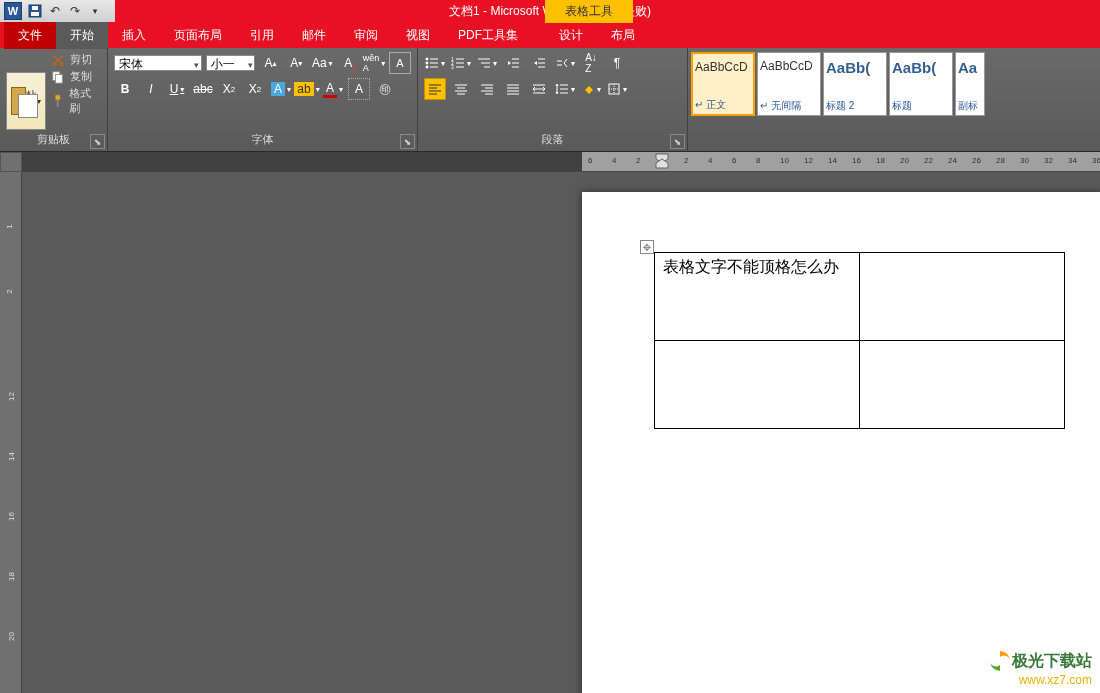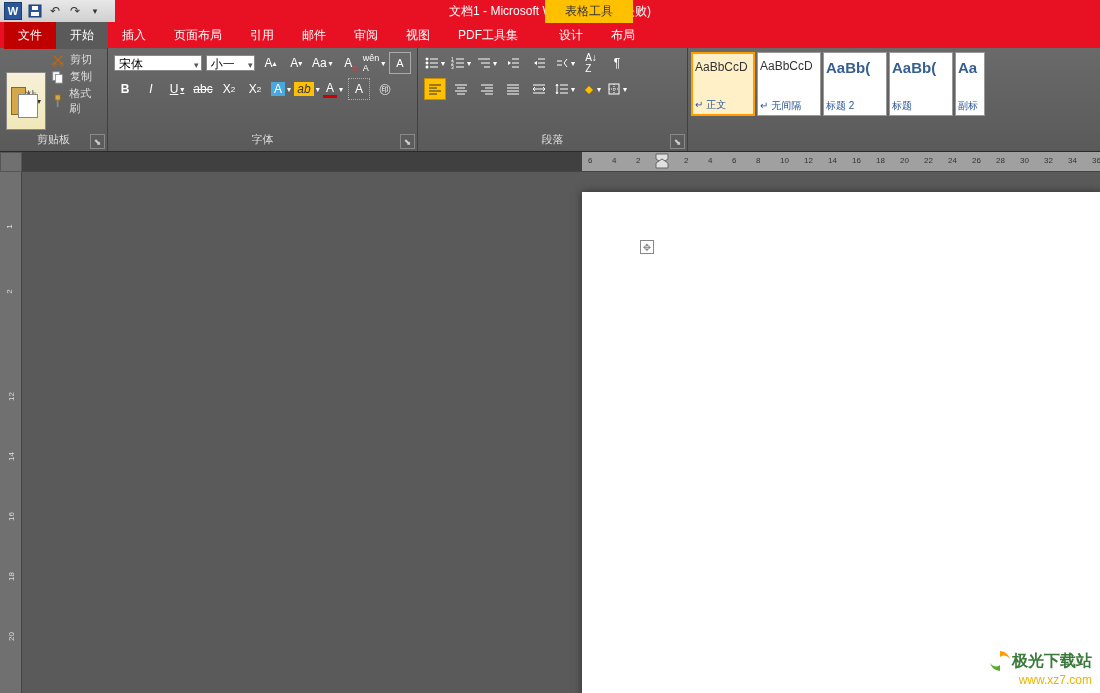--- a/index.html
+++ b/index.html
@@ -34,21 +34,21 @@
 .dd-arrow { position: absolute; right: 2px; top: 4px; font-size: 9px; color: #555; }
 .font-name-box { width: 88px; }
 .font-size-box { width: 50px; }
 .btn-sm { width: 22px; height: 22px; border: 1px solid transparent; display: flex; align-items: center; justify-content: center; color: #fff; font-size: 12px; cursor: pointer; }
 .btn-sm.dd::after { content: '▾'; font-size: 8px; margin-left: 2px; }
 .bold { font-weight: bold; }
 .italic { font-style: italic; }
 .underline { text-decoration: underline; }
 .strike { text-decoration: line-through; }
 .highlight-a { background: #4aa8e0; padding: 0 3px; color: #fff; }
-.highlight-y { background: #ffc000; padding: 0 3px; color: #333; font-style: italic; }
+.highlight-y { background: #ffc000; padding: 0 3px; color: #333; }
 .color-bar { display: flex; flex-direction: column; align-items: center; }
 .color-underline { width: 14px; height: 3px; background: #c00; }
 .para-group { width: 270px; }
 .align-active { background: #ffc000; border: 1px solid #c89000; }
 .styles-group { flex: 1; padding: 4px 2px; background: linear-gradient(#6a6a6a,#5a5a5a); display: flex; }
 .style-item { width: 64px; height: 64px; background: #fff; border: 1px solid #999; margin: 0 1px; display: flex; flex-direction: column; align-items: flex-start; justify-content: space-between; padding: 6px 2px 2px; cursor: pointer; }
 .style-item.selected { border: 2px solid #ff9c00; background: #fff0c8; }
 .style-preview { font-size: 12px; color: #333; }
 .style-preview.big { font-size: 18px; font-weight: bold; }
 .style-preview.med { font-size: 15px; font-weight: bold; color: #365f91; }
@@ -376,20 +376,32 @@
       <span class="ruler-num" style="left:438px">30</span>
       <span class="ruler-num" style="left:462px">32</span>
       <span class="ruler-num" style="left:486px">34</span>
       <span class="ruler-num" style="left:510px">36</span>
     </div>
   </div>
 
   <div class="doc-canvas">
     <div class="page">
       <div class="table-handle">✥</div>
+      <table class="word-table">
+        <tbody>
+            <tr>
+          <td>表格文字不能顶格怎么办</td>
+          <td></td>
+        </tr>
+        <tr>
+          <td></td>
+          <td></td>
+        </tr>
+      </tbody>
+        </table>
     </div>
   </div>
 </div>
 
 <div class="watermark">
   <div class="wm-logo">
     <svg class="wm-swirl" viewBox="0 0 24 24">
         <path d="M12 2 A10 10 0 0 1 22 12 A6 6 0 0 0 12 8 Z" fill="#ff9c00"></path>
         <path d="M12 22 A10 10 0 0 1 2 12 A6 6 0 0 0 12 16 Z" fill="#5aaa2a"></path>
       </svg>

